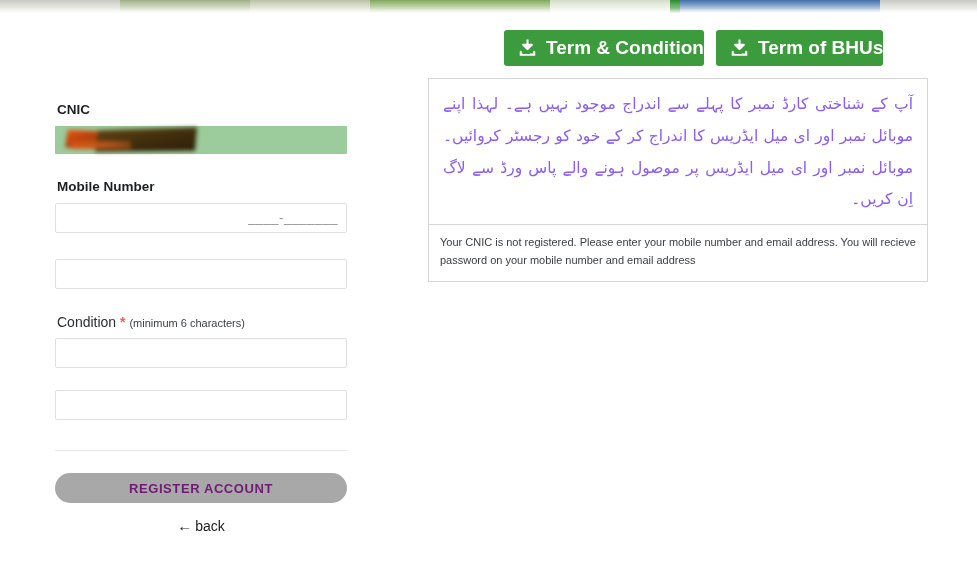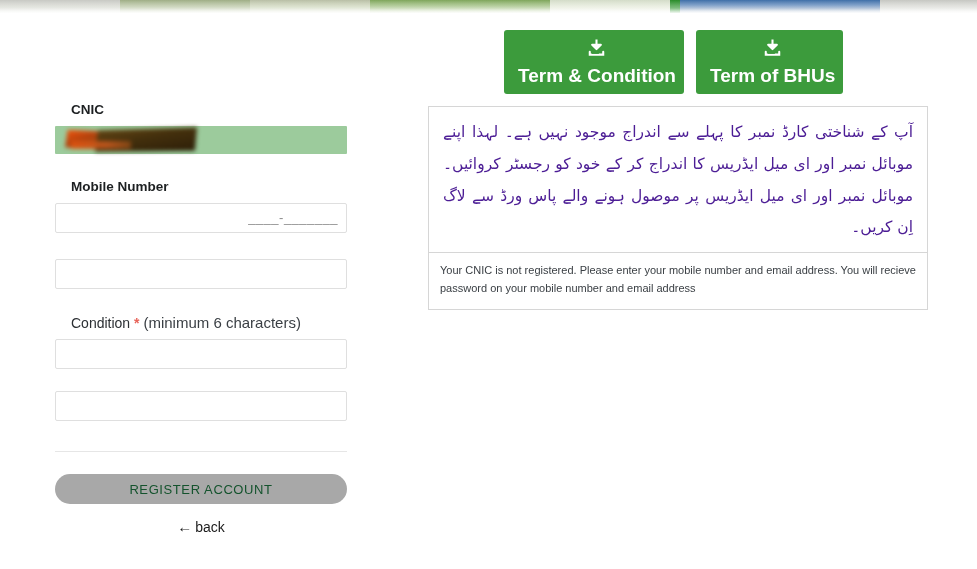--- a/index.html
+++ b/index.html
@@ -51,35 +51,35 @@
     position: absolute;
     left: 55px;
     top: 103px;
     width: 292px;
   }
 
   .field-label {
     font-size: 13.5px;
     font-weight: bold;
     color: #1d2022;
-    margin: 0 0 8px 16px;
+    margin: 0 0 8px 2px;
     line-height: 1.1;
   }
   .field-label.light {
     font-weight: normal;
     font-size: 14px;
     color: #2b2f33;
   }
   .req-star {
     color: #e8645a;
     font-weight: bold;
     font-size: 14px;
   }
   .hint {
-    font-size: 15px;
+    font-size: 11px;
     color: #3a3f44;
     font-weight: normal;
   }
 
   .text-input {
     display: block;
     box-sizing: border-box;
     width: 292px;
     height: 30px;
     border: 1px solid #dfdfdf;
@@ -153,24 +153,24 @@
 
   .register-btn {
     display: block;
     box-sizing: border-box;
     width: 292px;
     height: 30px;
     margin-top: 22px;
     background: #a8a8a8;
     border: none;
     border-radius: 16px;
-    color: #14532d;
+    color: #701a75;
     font-family: "Liberation Sans", sans-serif;
     font-size: 13px;
-    font-weight: normal;
+    font-weight: bold;
     letter-spacing: 0.6px;
     cursor: default;
   }
 
   .back-row {
     width: 292px;
     text-align: center;
     margin-top: 14px;
   }
   .back-link {
@@ -203,43 +203,42 @@
     display: inline-flex;
     align-items: center;
     gap: 9px;
     background: #3c9b3c;
     border: none;
     border-radius: 3px;
     color: #ffffff;
     font-family: "Liberation Sans", sans-serif;
     font-size: 19px;
     font-weight: bold;
-    padding: 8px 8px 9px 14px;
+    padding: 8px 0 9px 14px;
     cursor: pointer;
     line-height: 1;
     white-space: nowrap;
-    flex-direction: column;
   }
   .dl-icon { width: 19px; height: 19px; display: block; flex: none; }
 
   .msg-panel {
     box-sizing: border-box;
     width: 500px;
     border: 1px solid #d6d6d6;
     background: #ffffff;
   }
   .urdu-block {
     padding: 10px 14px 8px 14px;
     border-bottom: 1px solid #d6d6d6;
     direction: rtl;
     text-align: justify;
     font-family: "DejaVu Sans", sans-serif;
     font-size: 15.5px;
     line-height: 2.05;
-    color: #4c1d95;
+    color: #8b5cf6;
   }
   .eng-block {
     padding: 9px 11px 11px 11px;
     text-align: justify;
     text-align-last: left;
     font-family: "Liberation Sans", sans-serif;
     font-size: 11px;
     line-height: 1.62;
     color: #3b4045;
   }

